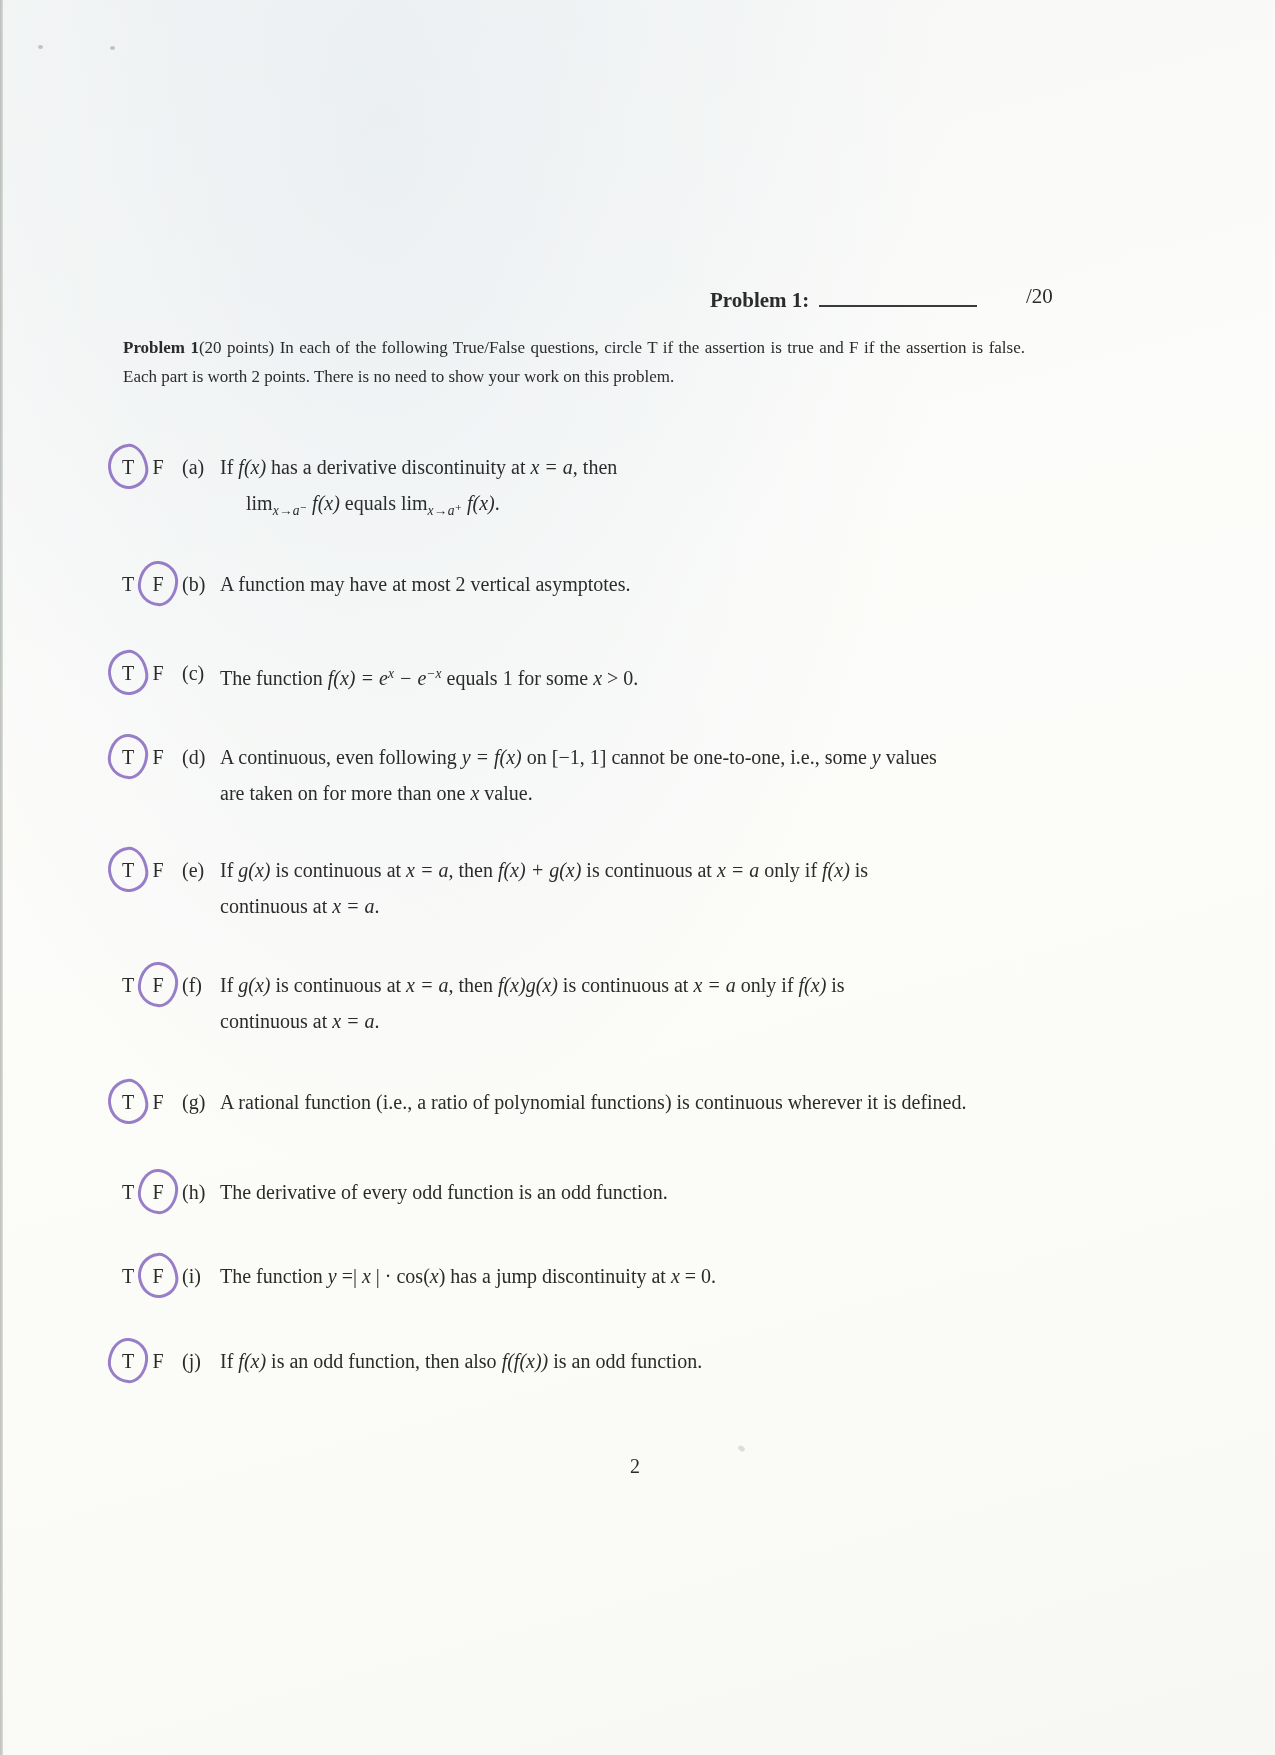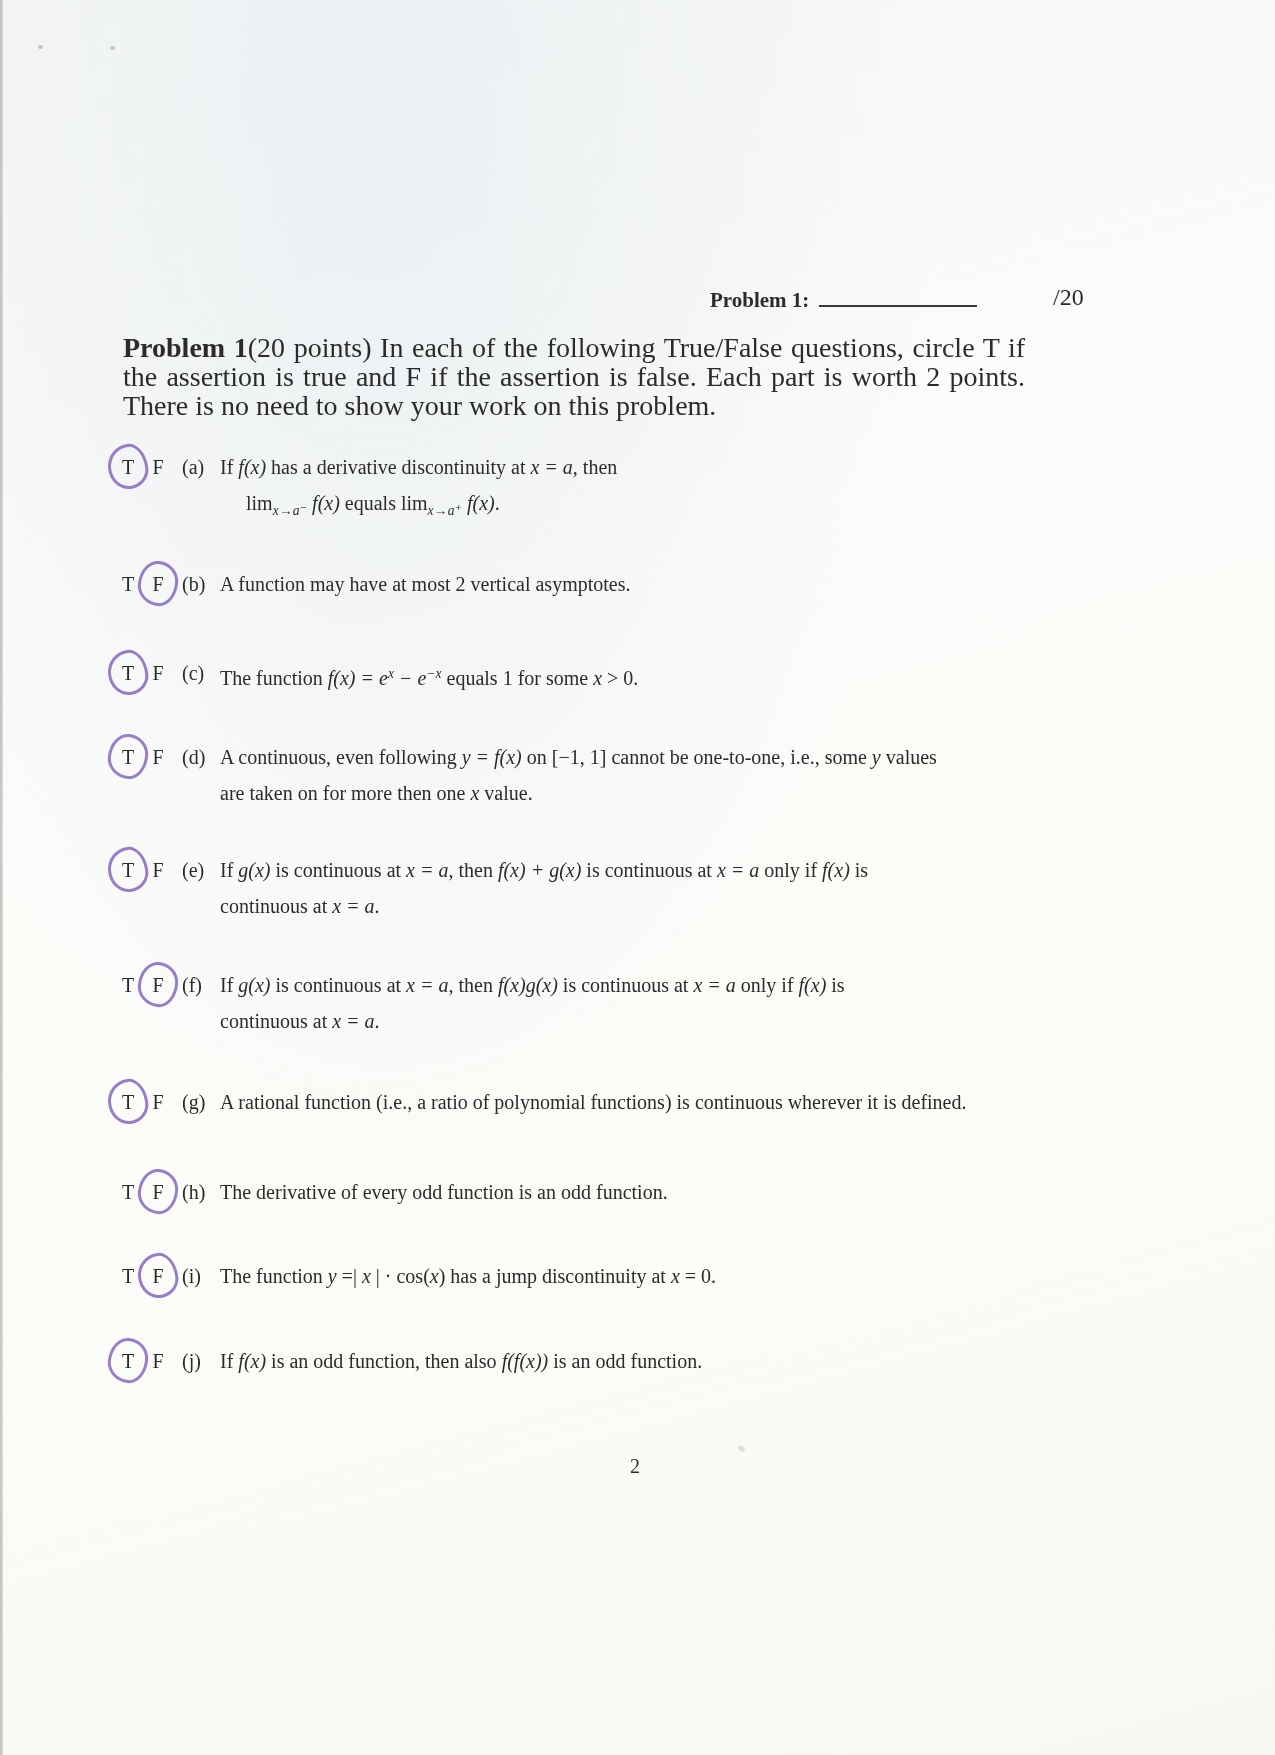--- a/index.html
+++ b/index.html
@@ -22,32 +22,32 @@
   .speck { position:absolute; background:#9a9a98; border-radius:50%; opacity:.55; }
   .speck.s1 { left:38px;  top:45px;  width:5px; height:4px; }
   .speck.s2 { left:110px; top:46px;  width:5px; height:4px; }
   .speck.s3 { left:738px; top:1446px; width:7px; height:5px; opacity:.3; transform:rotate(30deg); }
 
   
   .hdr { position:absolute; top:284px; left:0; width:1275px; height:30px; font-size:21px; }
   .hdr .lbl { font-weight:bold; }
   .hdr-name     { position:absolute; left:123px; top:0; }
   .hdr-problem  { position:absolute; left:710px; top:0;text-align:center; }
-  .hdr-score    { position:absolute; left:1026px; top:0; font-size:24px;margin-left:27px; }
+  .hdr-score    { position:absolute; left:1026px; top:0; font-size:21px; }
   .blank {
     display:inline-block; height:23px;
     border-bottom:2px solid #3a3a3a; vertical-align:baseline;
   }
   .blank.name-blank    { width:424px; margin-left:10px; }
   .blank.problem-blank { width:158px; margin-left:10px; }
 
   
   .intro {
     position:absolute; left:123px; top:333px; width:902px;
-    font-size:28px; line-height:29px; text-align:justify;
+    font-size:17px; line-height:29px; text-align:justify;
   }
 
   
   .q-row {
     position:absolute; left:114px; width:1110px;
     display:flex; align-items:flex-start;
     font-size:20px; line-height:27px;
   }
   .tf {
     position:relative; flex:0 0 28px; width:28px; text-align:center;
@@ -131,21 +131,21 @@
     <span class="q-line"><span>The function </span><span class="seg-i">f(x) = e</span><span class="seg-sup seg-i">x</span><span class="seg-i"> − e</span><span class="seg-sup seg-i">−x</span><span> equals 1 for some </span><span class="seg-i">x</span><span> &gt; 0.</span></span>
   </span>
 </div>
 
 <div class="q-row qd" data-circled="T">
   <span class="tf tf-true">T</span>
   <span class="tf tf-false">F</span>
   <span class="q-label">(d)</span>
   <span class="q-text">
     <span class="q-line"><span>A continuous, even following </span><span class="seg-i">y = f(x)</span><span> on [−1, 1] cannot be one-to-one, i.e., some </span><span class="seg-i">y</span><span> values</span></span>
-    <span class="q-line"><span>are taken on for more then one </span><span class="seg-i">x</span><span> value.</span></span>
+    <span class="q-line"><span>are taken on for more than one </span><span class="seg-i">x</span><span> value.</span></span>
   </span>
 </div>
 
 <div class="q-row qe" data-circled="T">
   <span class="tf tf-true">T</span>
   <span class="tf tf-false">F</span>
   <span class="q-label">(e)</span>
   <span class="q-text">
     <span class="q-line"><span>If </span><span class="seg-i">g(x)</span><span> is continuous at </span><span class="seg-i">x = a</span><span>, then </span><span class="seg-i">f(x) + g(x)</span><span> is continuous at </span><span class="seg-i">x = a</span><span> only if </span><span class="seg-i">f(x)</span><span> is</span></span>
     <span class="q-line"><span>continuous at </span><span class="seg-i">x = a</span><span>.</span></span>

